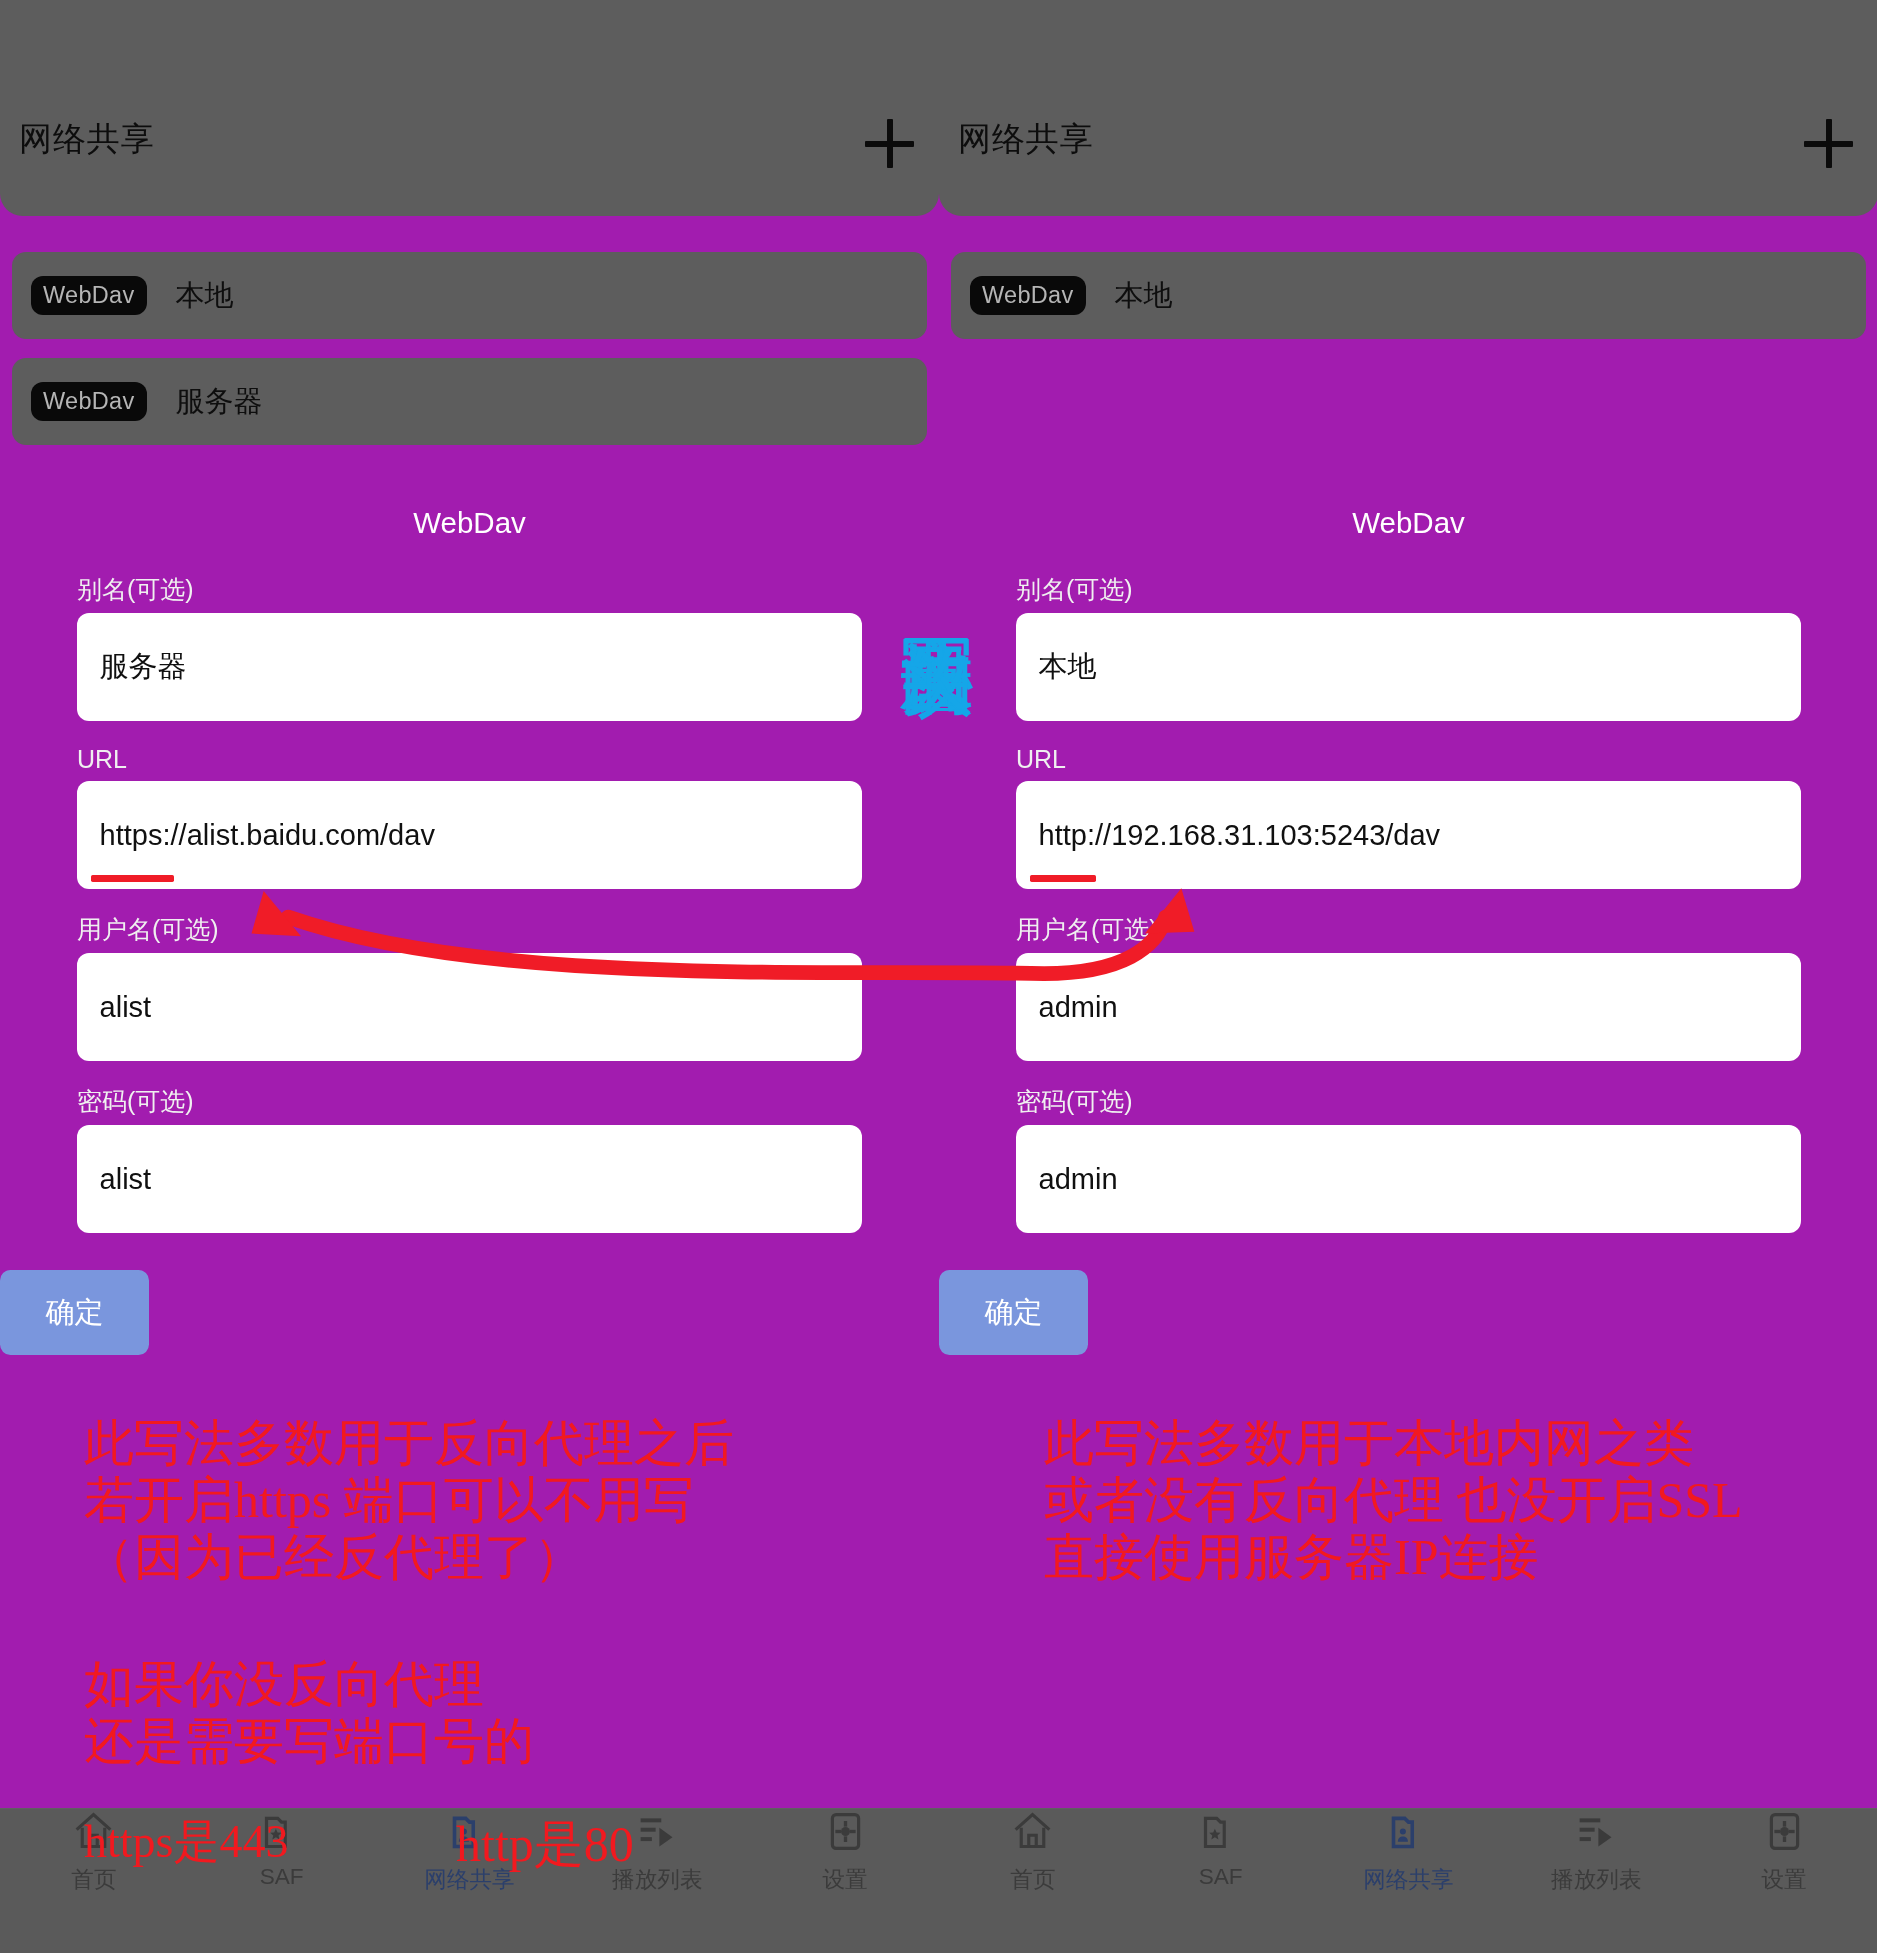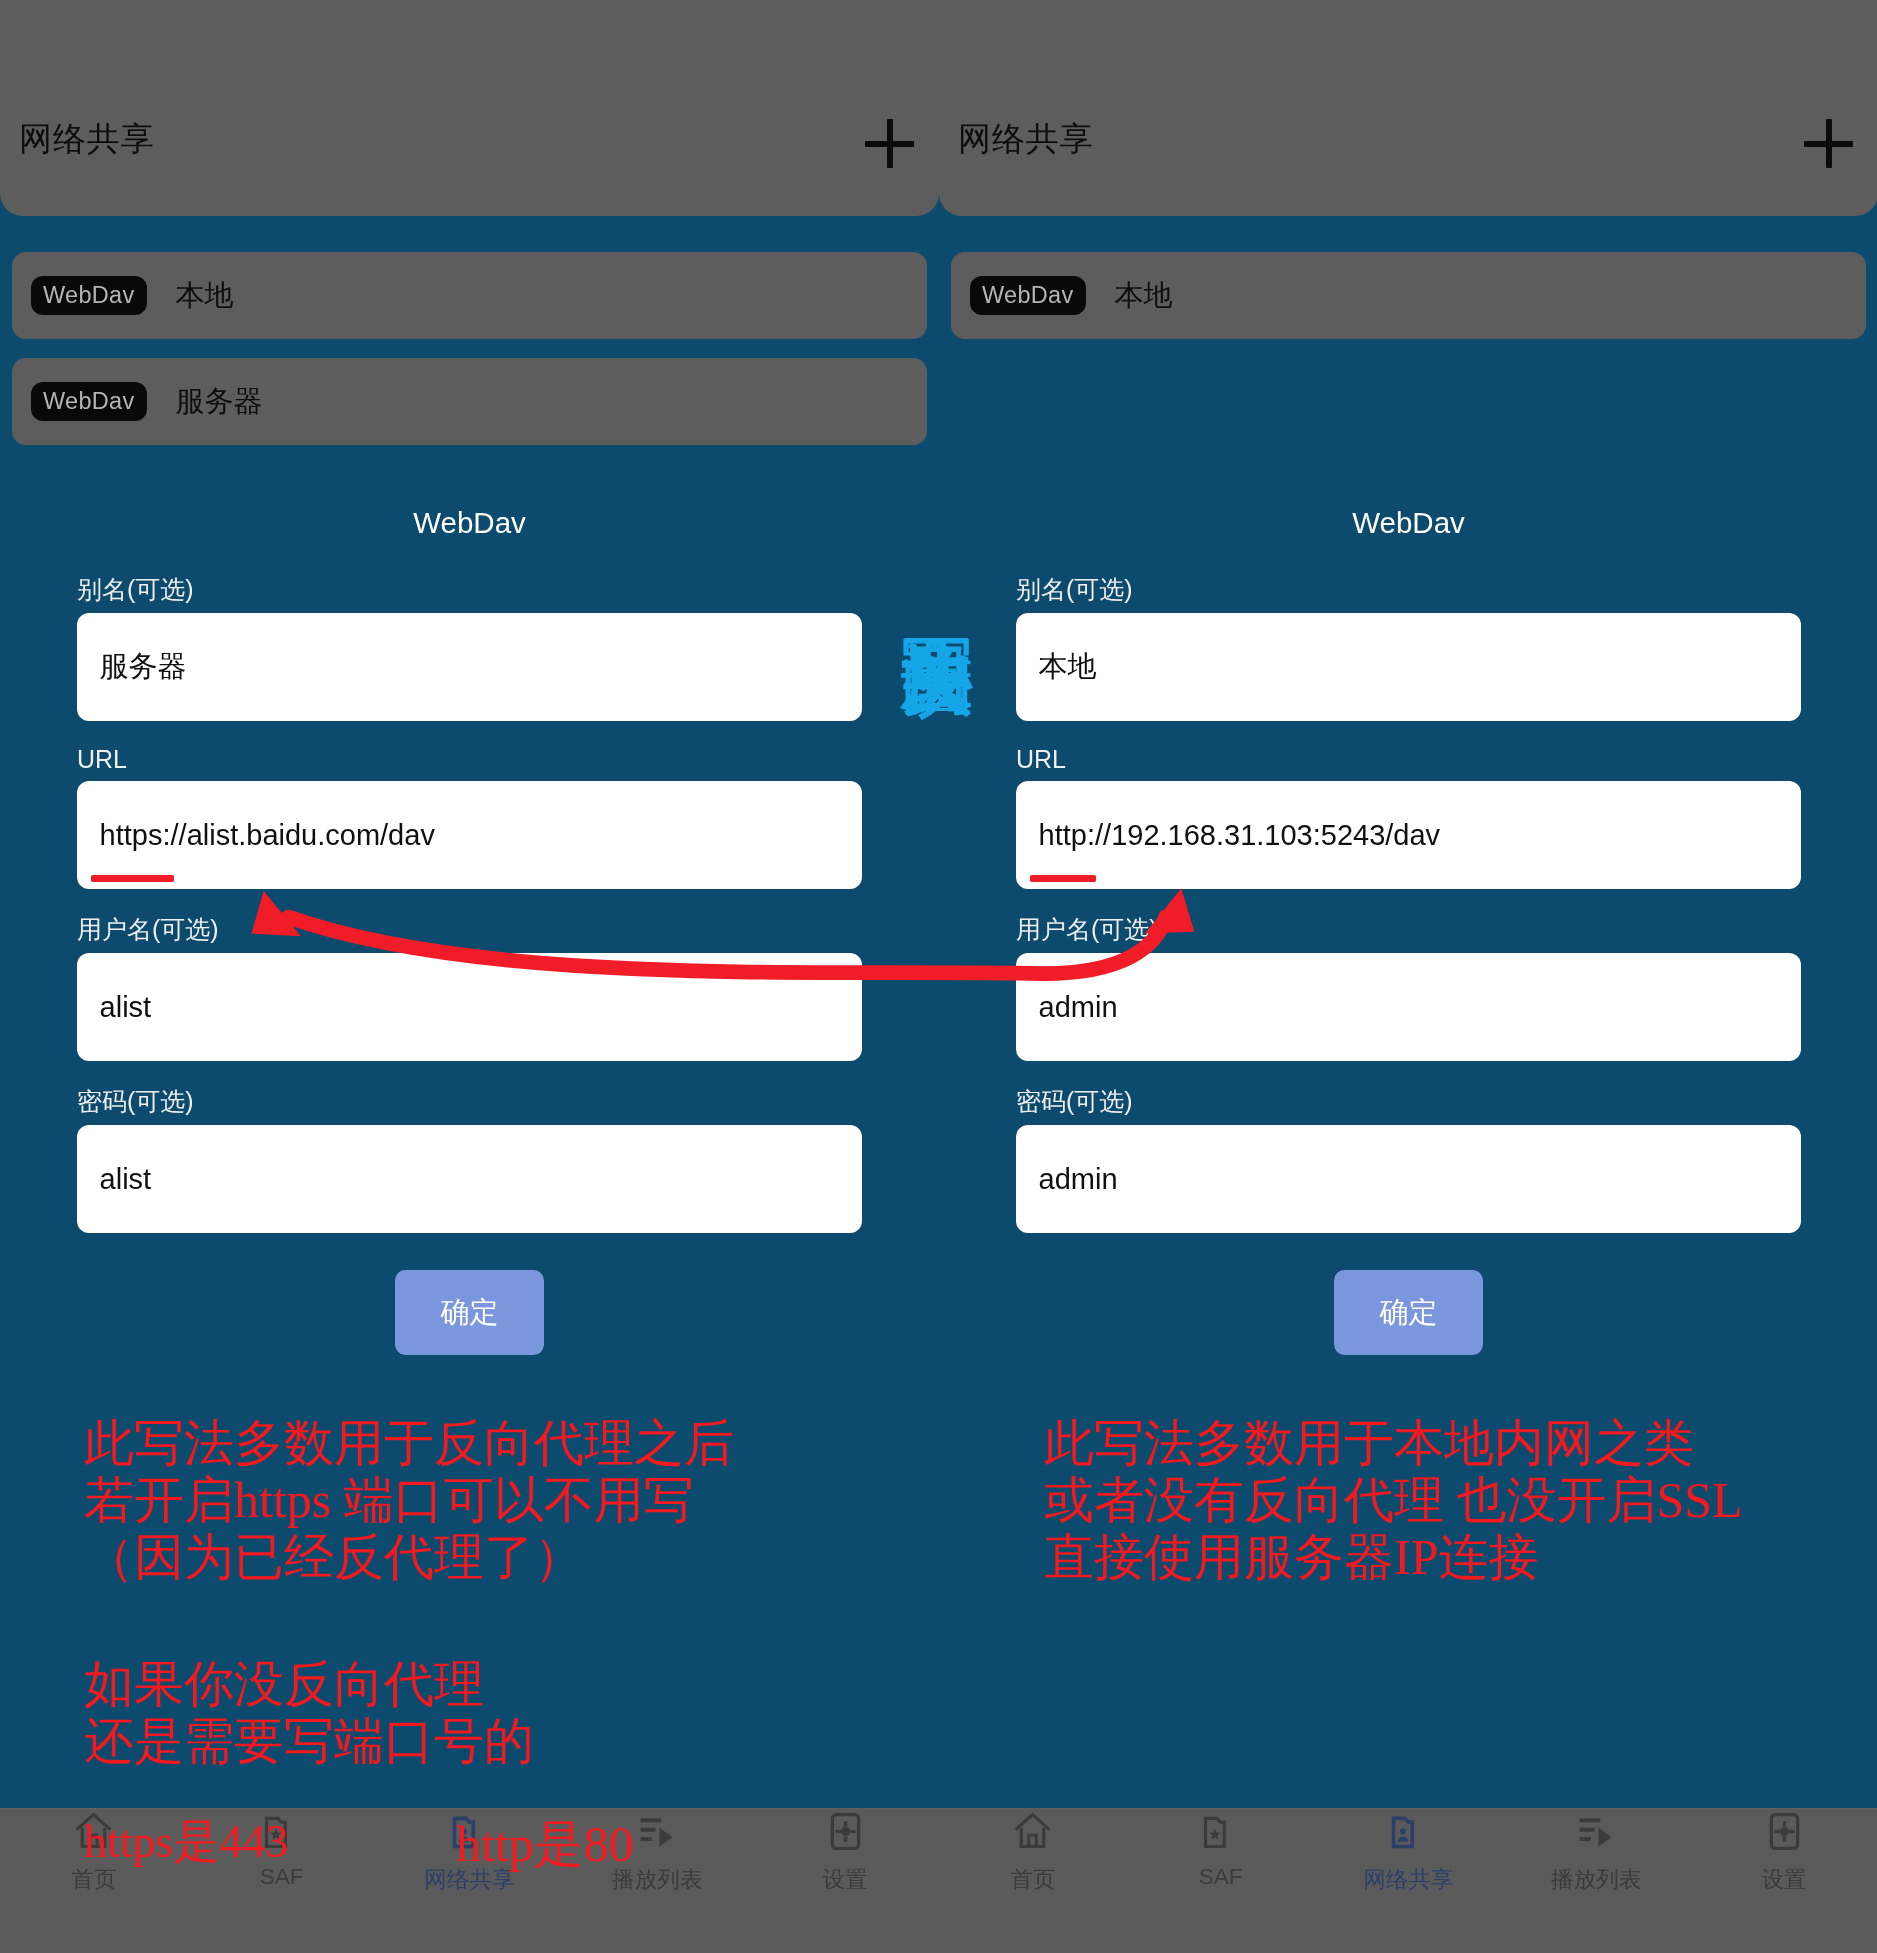--- a/index.html
+++ b/index.html
@@ -5,21 +5,21 @@
   * { box-sizing: border-box; margin: 0; padding: 0; }
   html, body {
     width: 1877px; height: 1954px;
     background: #565656;
     font-family: "Liberation Sans", "DejaVu Sans", sans-serif;
     overflow: hidden;
   }
   #root { position: relative; width: 1877px; height: 1954px; background: #4e4e4e; }
 
   
-  .half { position: absolute; top: 0; width: 939px; height: 1954px; background: #0c4a6e; }
+  .half { position: absolute; top: 0; width: 939px; height: 1954px; background: #a21caf; }
   .half.left  { left: 0; }
   .half.right { left: 939px; }
 
   
   .appbar {
     position: absolute; top: 0; left: 0; width: 939px; height: 216px;
     background: #5d5d5d;
     border-bottom-left-radius: 22.6px; border-bottom-right-radius: 22.6px;
     display: flex; align-items: flex-end; justify-content: space-between;
     padding: 0 19px 54px 19px;
@@ -52,21 +52,21 @@
   .form { position: absolute; left: 0; width: 939px; top: 506px; }
   .form-title { text-align: center; color: #ffffff; font-size: 29.5px; margin-bottom: 33px; }
   .field { margin: 0 77px 16px 77px; }
   .field-label { color: #f0f0f0; font-size: 25px; margin-bottom: 7px; }
   .field-box {
     background: #ffffff; border-radius: 12px; height: 108px;
     display: flex; align-items: center; padding-left: 22.6px;
     color: #101010; font-size: 29px; position: relative;
   }
   .field + .field { margin-top: 24px; }
-  .confirm-wrap { display: flex; justify-content: center; margin-top: 37px; }
+  .confirm-wrap { display: flex; margin-top: 37px; }
   .confirm-btn {
     background: #7a96dd; color: #ffffff; font-size: 29px;
     width: 149px; height: 85px; border-radius: 10.4px;
     display: flex; align-items: center; justify-content: center; border: none;
   }
 
   
   .url-underline {
     position: absolute; height: 7px; background: #f01c27; border-radius: 1.7px;
     bottom: 7px; left: 14px;

